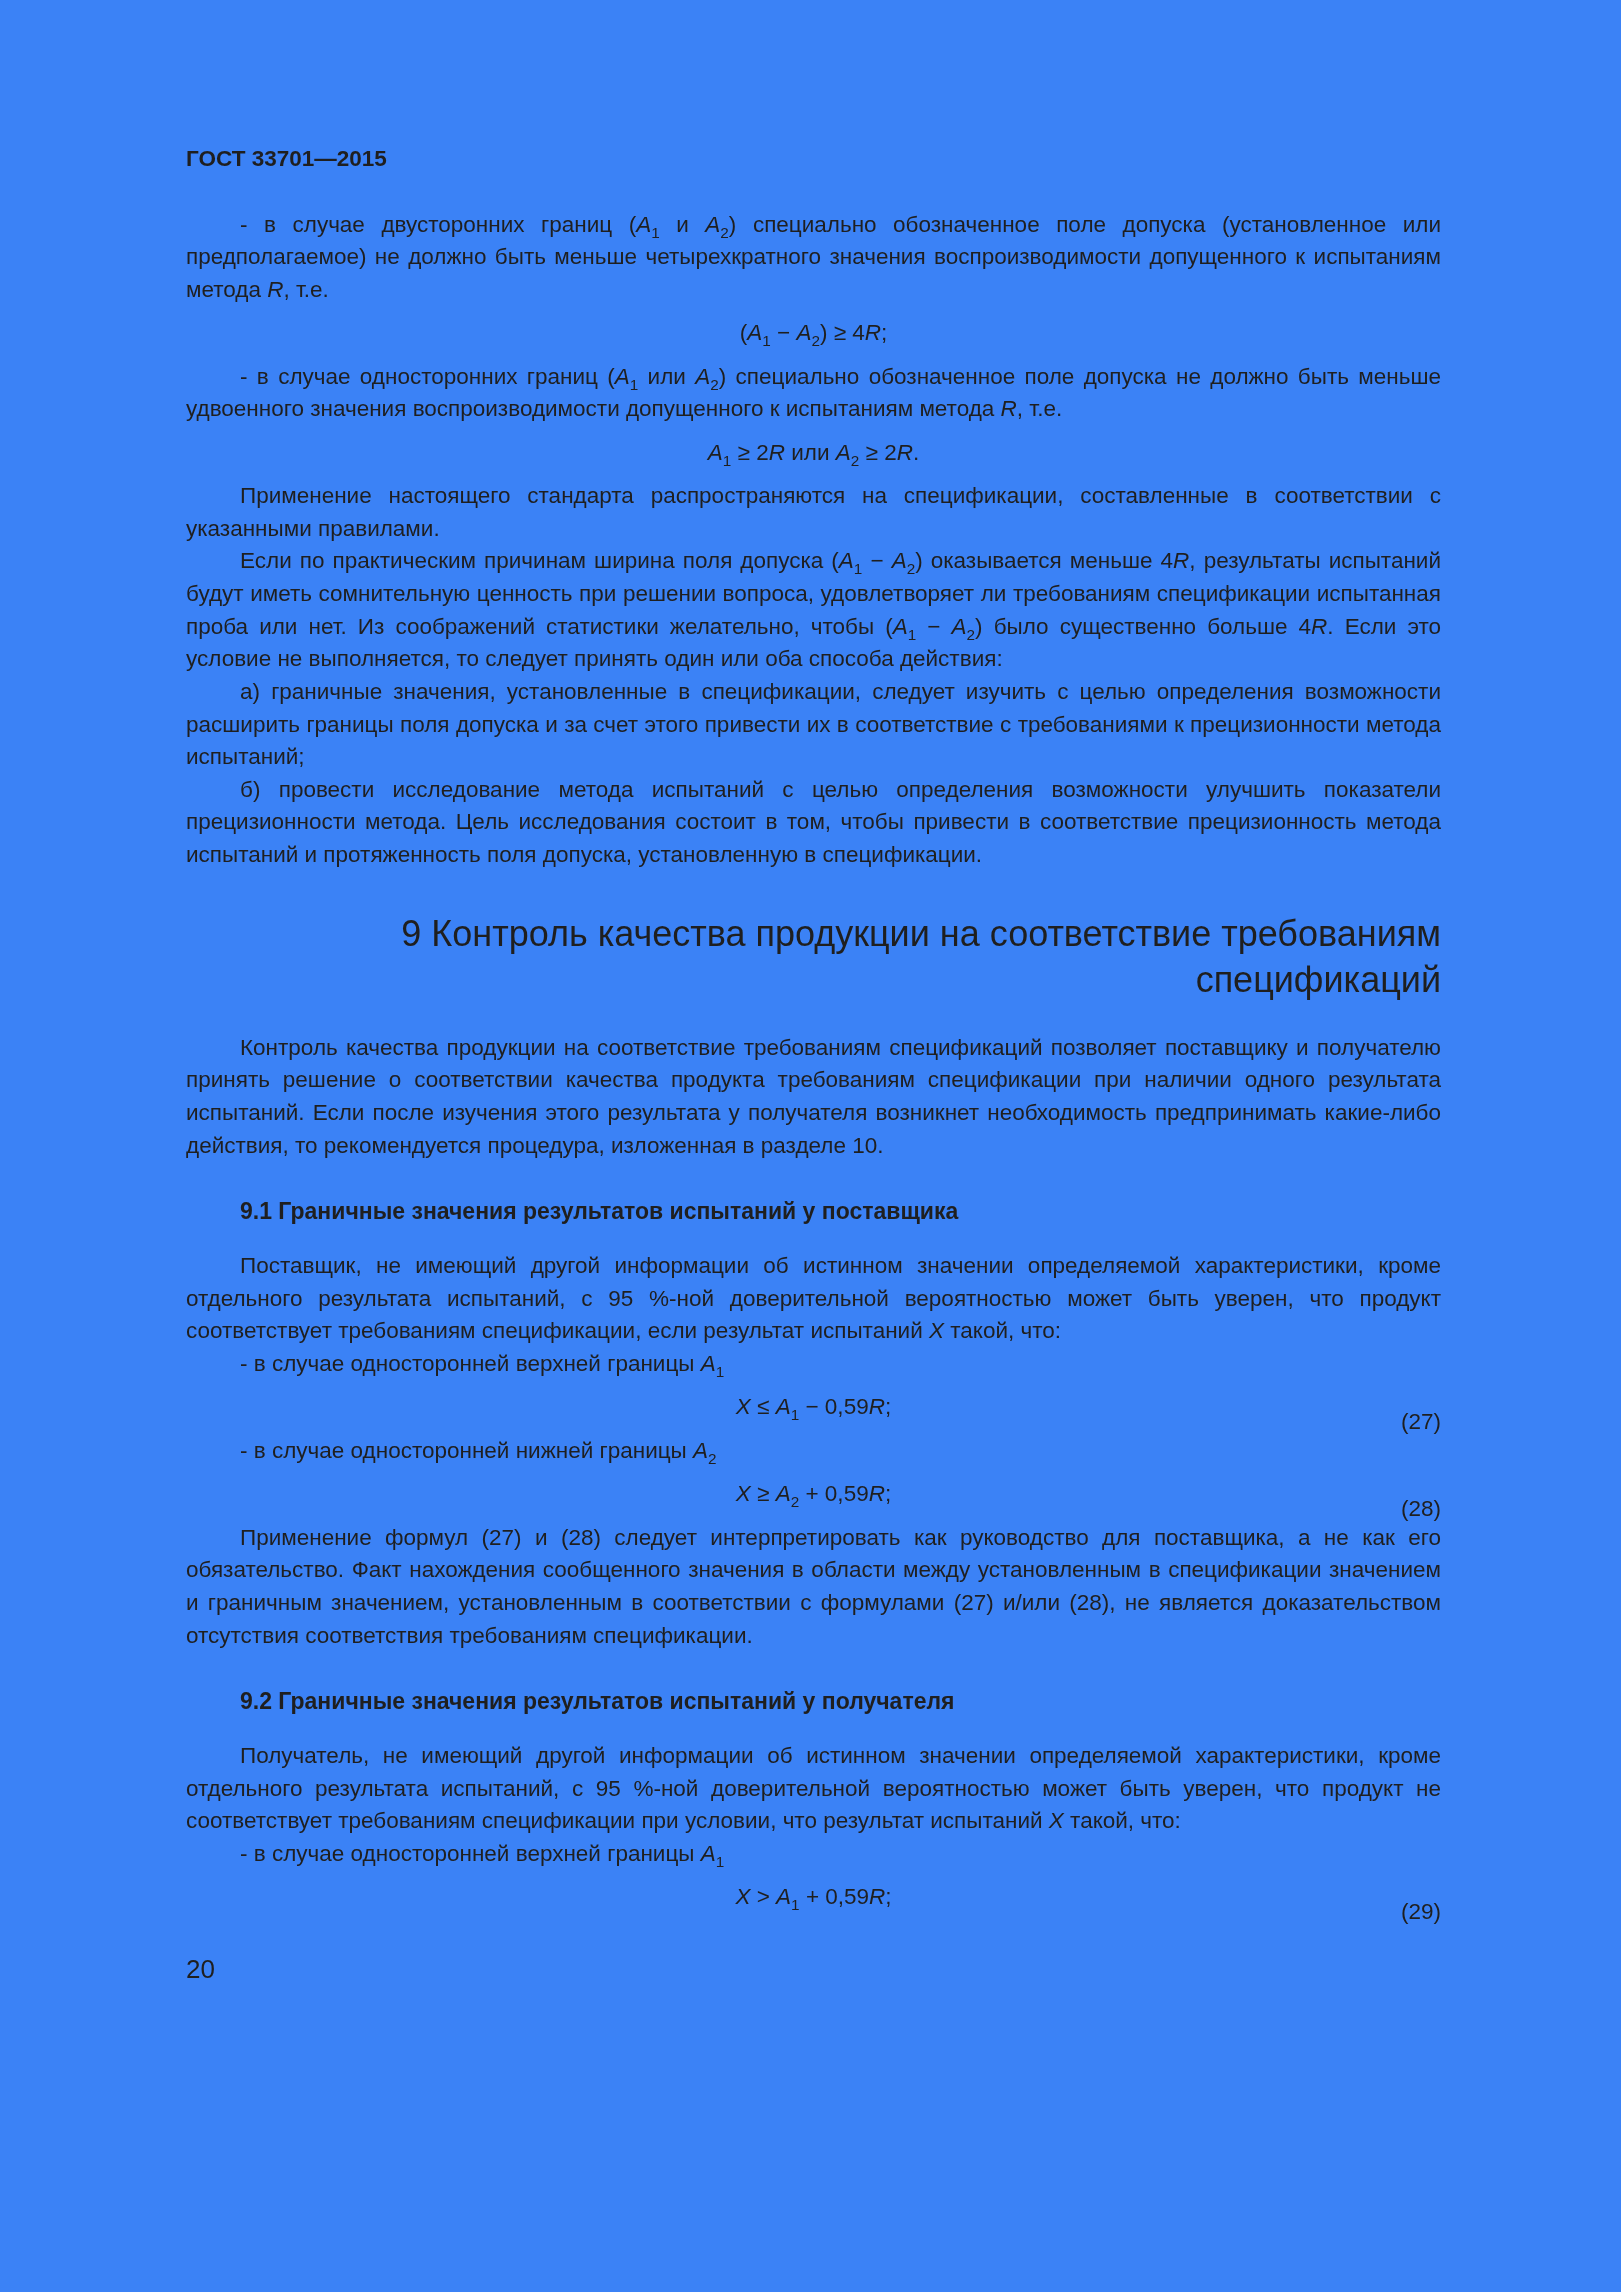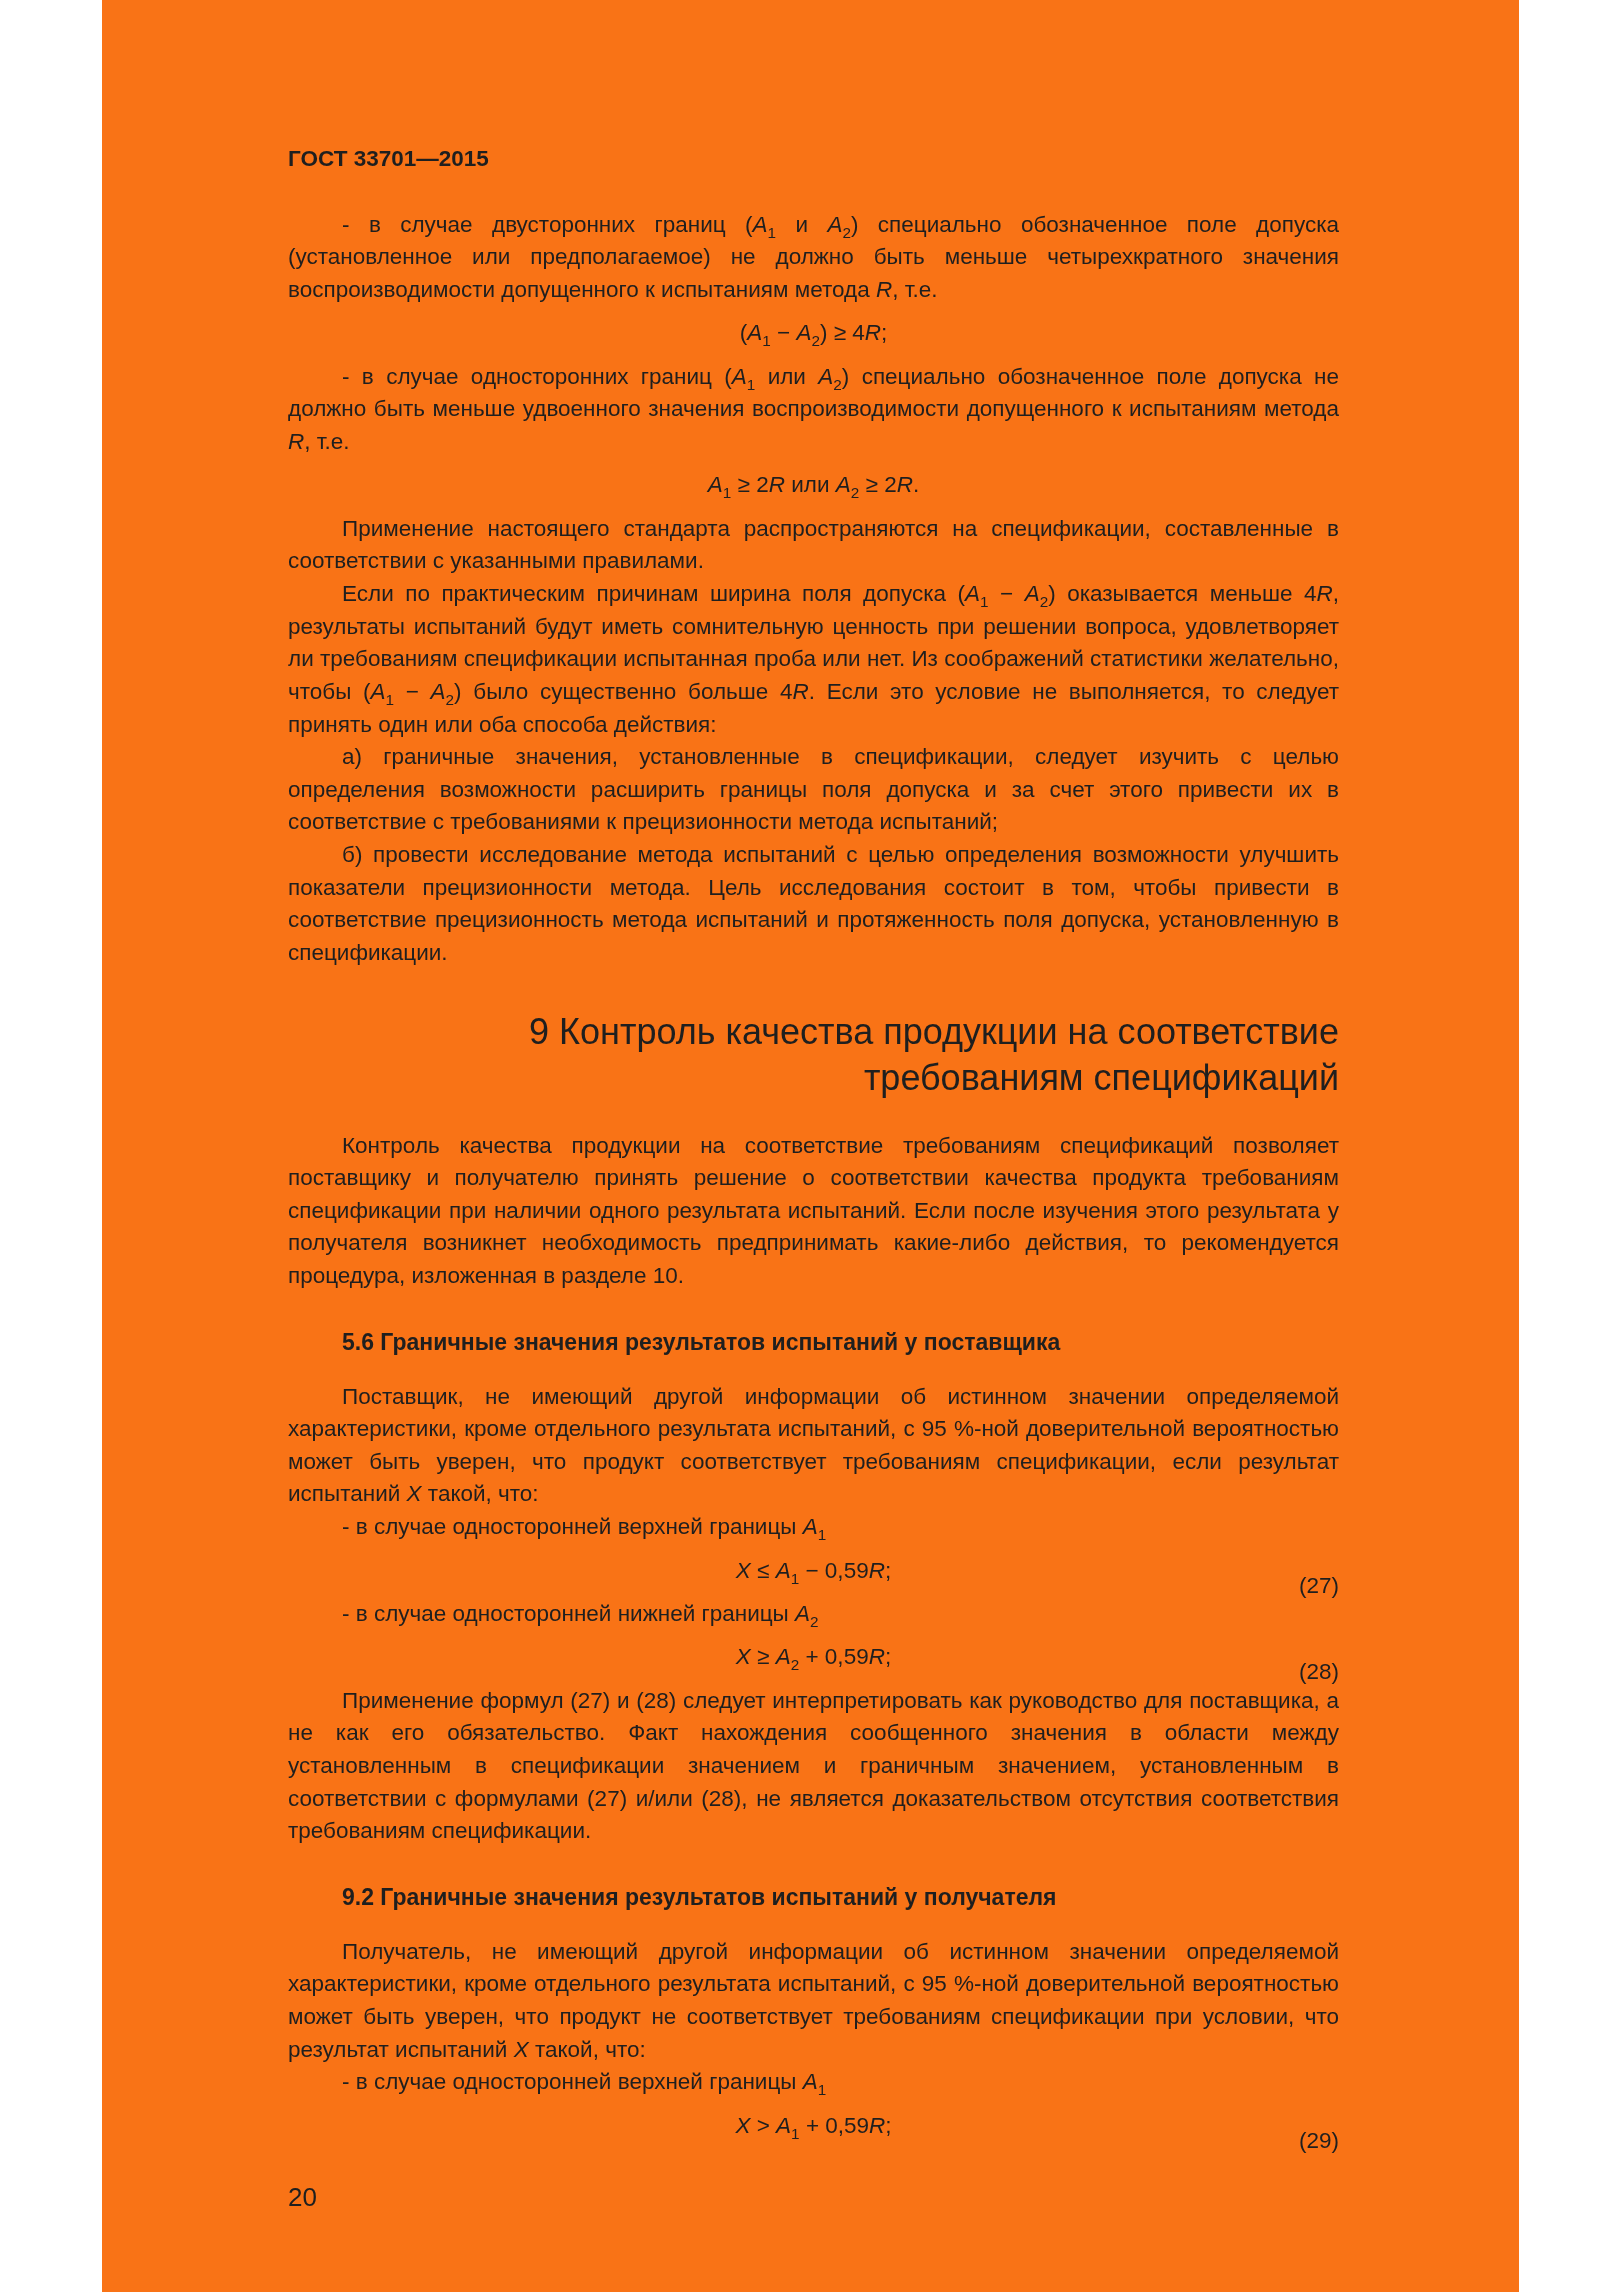--- a/index.html
+++ b/index.html
@@ -1,22 +1,22 @@
 <!DOCTYPE html>
 <html lang="ru"><head>
 <meta charset="utf-8">
 <style>
   * { margin: 0; padding: 0; box-sizing: border-box; }
   html, body { background: #ffffff; }
   .page {
     position: relative;
-    width: 1417px;
+    width: 1621px;
     min-height: 2293px;
     margin: 0 auto;
-    background: #f97316;
+    background: #3b82f6;
     padding: 143px 180px 59px 186px;
     font-family: "Liberation Sans", "DejaVu Sans", sans-serif;
     font-size: 22.5px;
     line-height: 1.45;
     color: #1f1f1f;
   }
   .doc-header {
     font-weight: bold;
     font-size: 22.5px;
     margin-bottom: 33px;
@@ -71,21 +71,21 @@
       <p class="para">- в случае двусторонних границ (<i>A</i><sub>1</sub> и <i>A</i><sub>2</sub>) специально обозначенное поле допуска (установленное или предполагаемое) не должно быть меньше четырехкратного значения воспроизводимости допущенного к испытаниям метода <i>R</i>, т.е.</p>
       <div class="formula-row"><span class="formula-body">(<i>A</i><sub>1</sub> − <i>A</i><sub>2</sub>) ≥ 4<i>R</i>;</span></div>
       <p class="para">- в случае односторонних границ (<i>A</i><sub>1</sub> или <i>A</i><sub>2</sub>) специально обозначенное поле допуска не должно быть меньше удвоенного значения воспроизводимости допущенного к испытаниям метода <i>R</i>, т.е.</p>
       <div class="formula-row"><span class="formula-body"><i>A</i><sub>1</sub> ≥ 2<i>R</i> или <i>A</i><sub>2</sub> ≥ 2<i>R</i>.</span></div>
       <p class="para">Применение настоящего стандарта распространяются на спецификации, составленные в соответствии с указанными правилами.</p>
       <p class="para">Если по практическим причинам ширина поля допуска (<i>A</i><sub>1</sub> − <i>A</i><sub>2</sub>) оказывается меньше 4<i>R</i>, результаты испытаний будут иметь сомнительную ценность при решении вопроса, удовлетворяет ли требованиям спецификации испытанная проба или нет. Из соображений статистики желательно, чтобы (<i>A</i><sub>1</sub> − <i>A</i><sub>2</sub>) было существенно больше 4<i>R</i>. Если это условие не выполняется, то следует принять один или оба способа действия:</p>
       <p class="para">а) граничные значения, установленные в спецификации, следует изучить с целью определения возможности расширить границы поля допуска и за счет этого привести их в соответствие с требованиями к прецизионности метода испытаний;</p>
       <p class="para">б) провести исследование метода испытаний с целью определения возможности улучшить показатели прецизионности метода. Цель исследования состоит в том, чтобы привести в соответствие прецизионность метода испытаний и протяженность поля допуска, установленную в спецификации.</p>
       <h2 class="section-heading">9 Контроль качества продукции на соответствие требованиям спецификаций</h2>
       <p class="para">Контроль качества продукции на соответствие требованиям спецификаций позволяет поставщику и получателю принять решение о соответствии качества продукта требованиям спецификации при наличии одного результата испытаний. Если после изучения этого результата у получателя возникнет необходимость предпринимать какие-либо действия, то рекомендуется процедура, изложенная в разделе 10.</p>
-      <h3 class="subsection-heading">5.6 Граничные значения результатов испытаний у поставщика</h3>
+      <h3 class="subsection-heading">9.1 Граничные значения результатов испытаний у поставщика</h3>
       <p class="para">Поставщик, не имеющий другой информации об истинном значении определяемой характеристики, кроме отдельного результата испытаний, с 95 %-ной доверительной вероятностью может быть уверен, что продукт соответствует требованиям спецификации, если результат испытаний <i>X</i> такой, что:</p>
       <p class="para">- в случае односторонней верхней границы <i>A</i><sub>1</sub></p>
       <div class="formula-row"><span class="formula-body"><i>X</i> ≤ <i>A</i><sub>1</sub> − 0,59<i>R</i>;</span><span class="formula-number">(27)</span></div>
       <p class="para">- в случае односторонней нижней границы <i>A</i><sub>2</sub></p>
       <div class="formula-row"><span class="formula-body"><i>X</i> ≥ <i>A</i><sub>2</sub> + 0,59<i>R</i>;</span><span class="formula-number">(28)</span></div>
       <p class="para">Применение формул (27) и (28) следует интерпретировать как руководство для поставщика, а не как его обязательство. Факт нахождения сообщенного значения в области между установленным в спецификации значением и граничным значением, установленным в соответствии с формулами (27) и/или (28), не является доказательством отсутствия соответствия требованиям спецификации.</p>
       <h3 class="subsection-heading">9.2 Граничные значения результатов испытаний у получателя</h3>
       <p class="para">Получатель, не имеющий другой информации об истинном значении определяемой характеристики, кроме отдельного результата испытаний, с 95 %-ной доверительной вероятностью может быть уверен, что продукт не соответствует требованиям спецификации при условии, что результат испытаний <i>X</i> такой, что:</p>
       <p class="para">- в случае односторонней верхней границы <i>A</i><sub>1</sub></p>
       <div class="formula-row"><span class="formula-body"><i>X</i> &gt; <i>A</i><sub>1</sub> + 0,59<i>R</i>;</span><span class="formula-number">(29)</span></div>

